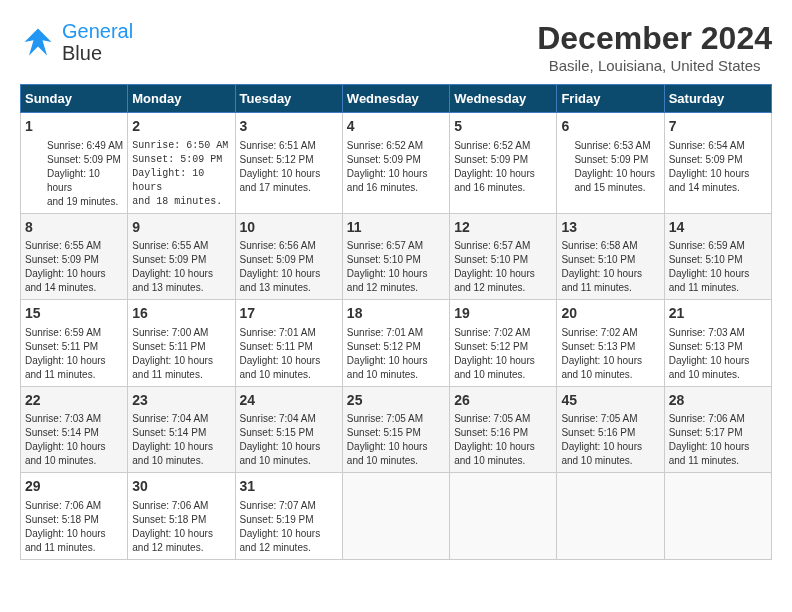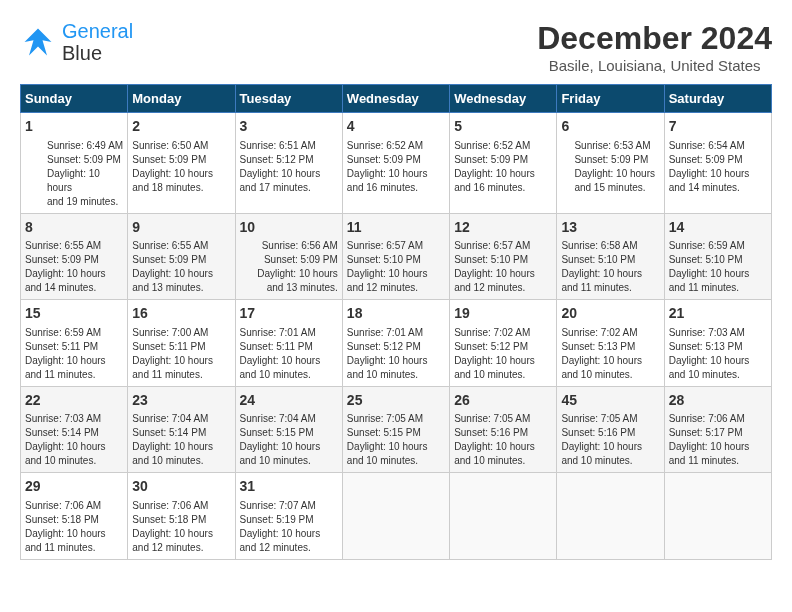--- a/index.html
+++ b/index.html
@@ -121,21 +121,21 @@
   <tr>
         <td>
           <span class="day-num">1</span>
           <div class="day-info" style="white-space: pre-line; margin-left: 22px;">Sunrise: 6:49 AM
 Sunset: 5:09 PM
 Daylight: 10 hours
 and 19 minutes.</div>
         </td>
         <td>
           <span class="day-num">2</span>
-          <div class="day-info" style="white-space: pre-line;">Sunrise: 6:50 AM
+          <div class="day-info" style="white-space: pre-line; font-family: Liberation Mono, monospace;">Sunrise: 6:50 AM
 Sunset: 5:09 PM
 Daylight: 10 hours
 and 18 minutes.</div>
         </td>
         <td>
           <span class="day-num">3</span>
           <div class="day-info" style="white-space: pre-line;">Sunrise: 6:51 AM
 Sunset: 5:12 PM
 Daylight: 10 hours
 and 17 minutes.</div>
@@ -179,21 +179,21 @@
         </td>
         <td>
           <span class="day-num">9</span>
           <div class="day-info" style="white-space: pre-line;">Sunrise: 6:55 AM
 Sunset: 5:09 PM
 Daylight: 10 hours
 and 13 minutes.</div>
         </td>
         <td>
           <span class="day-num">10</span>
-          <div class="day-info" style="white-space: pre-line; text-align: right;">Sunrise: 6:56 AM
+          <div class="day-info" style="white-space: pre-line;">Sunrise: 6:56 AM
 Sunset: 5:09 PM
 Daylight: 10 hours
 and 13 minutes.</div>
         </td>
         <td>
           <span class="day-num">11</span>
           <div class="day-info" style="white-space: pre-line;">Sunrise: 6:57 AM
 Sunset: 5:10 PM
 Daylight: 10 hours
 and 12 minutes.</div>

